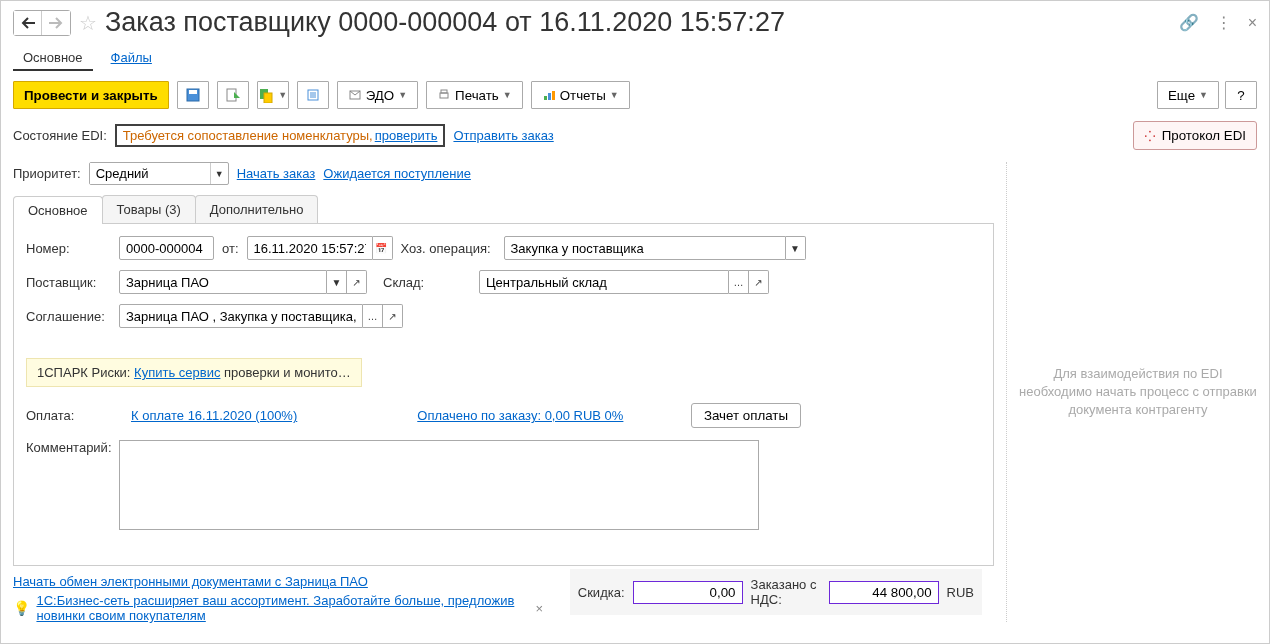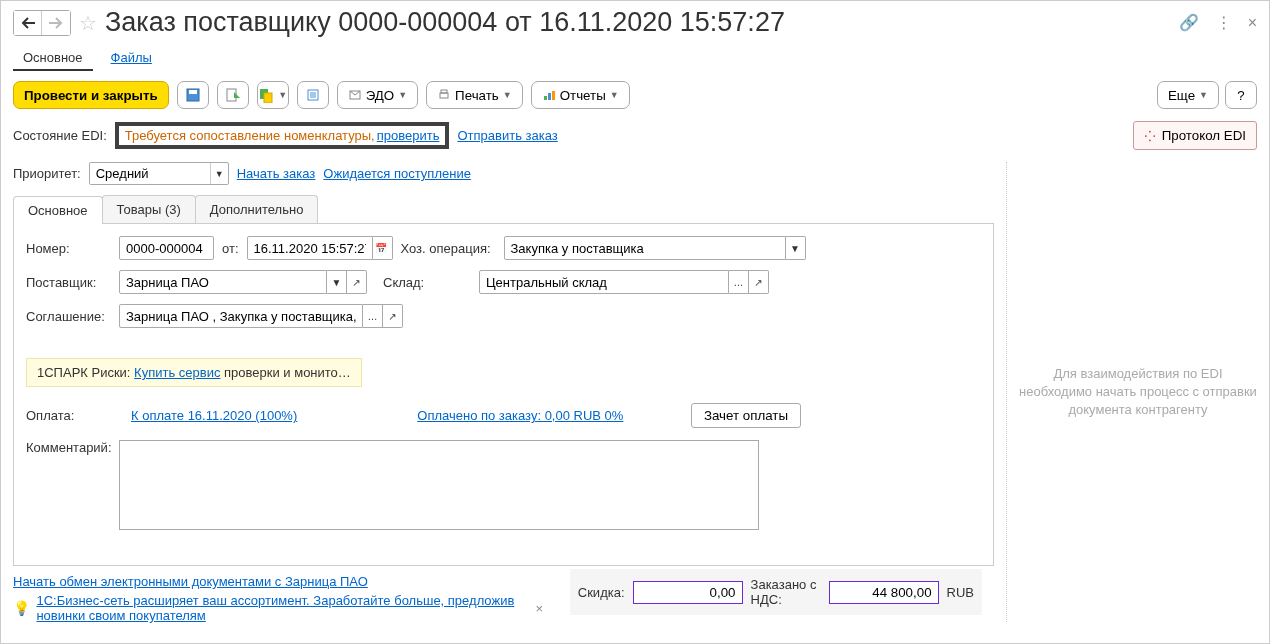--- a/index.html
+++ b/index.html
@@ -11,27 +11,27 @@
 .nav-btn:first-child { border-right: 1px solid #ccc; }
 .star { color: #ccc; font-size: 20px; }
 .title { font-size: 27px; font-weight: normal; flex: 1; }
 .title-icons { display: flex; gap: 16px; align-items: center; color: #888; font-size: 16px; }
 .title-icons span { cursor: pointer; }
 .tabs-top { display: flex; gap: 8px; margin-bottom: 10px; }
 .tab-link { padding: 4px 10px; cursor: pointer; }
 .tab-link.active { border-bottom: 2px solid #333; }
 .tab-link.link { color: #0066cc; text-decoration: underline; }
 .toolbar { display: flex; gap: 8px; align-items: center; margin-bottom: 12px; }
-.btn { border: 1px solid #aaa; background: #fff; padding: 4px 10px; height: 28px; border-radius: 7px; cursor: pointer; display: inline-flex; align-items: center; gap: 4px; }
+.btn { border: 1px solid #aaa; background: #fff; padding: 4px 10px; height: 28px; border-radius: 1px; cursor: pointer; display: inline-flex; align-items: center; gap: 4px; }
 .btn.yellow { background: #ffdd00; border-color: #d4a800; font-weight: bold; }
 .btn.icon-only { width: 32px; padding: 0; justify-content: center; }
 .btn .drop { font-size: 9px; color: #666; }
 .toolbar-right { margin-left: auto; display: flex; gap: 6px; }
 .status-row { display: flex; align-items: center; gap: 8px; margin-bottom: 12px; font-size: 13px; }
-.status-box { border: 4px solid #404040; padding: 2px 6px; color: #cc6600; display: inline-flex; align-items: center; gap: 2px; }
+.status-box { border: 2px solid #404040; padding: 2px 6px; color: #cc6600; display: inline-flex; align-items: center; gap: 2px; }
 .status-box .check-link { color: #0066cc; text-decoration: underline; cursor: pointer; }
 .link-blue { color: #0066cc; text-decoration: underline; cursor: pointer; }
 .protocol-btn { border: 1px solid #c99; background: #fef5f5; padding: 4px 10px; border-radius: 3px; cursor: pointer; display: inline-flex; align-items: center; gap: 6px; }
 .protocol-btn .dots { color: #cc3333; font-size: 14px; }
 .main-area { display: flex; gap: 0; height: 460px; }
 .left-panel { flex: 1; border-right: 1px dotted #ccc; padding-right: 12px; }
 .right-panel { width: 250px; padding-left: 12px; display: flex; align-items: center; justify-content: center; }
 .right-msg { color: #aaa; text-align: center; font-size: 13px; line-height: 1.4; }
 .priority-row { display: flex; align-items: center; gap: 8px; margin-bottom: 10px; }
 .select-wrap { display: flex; border: 1px solid #aaa; border-radius: 2px; }

